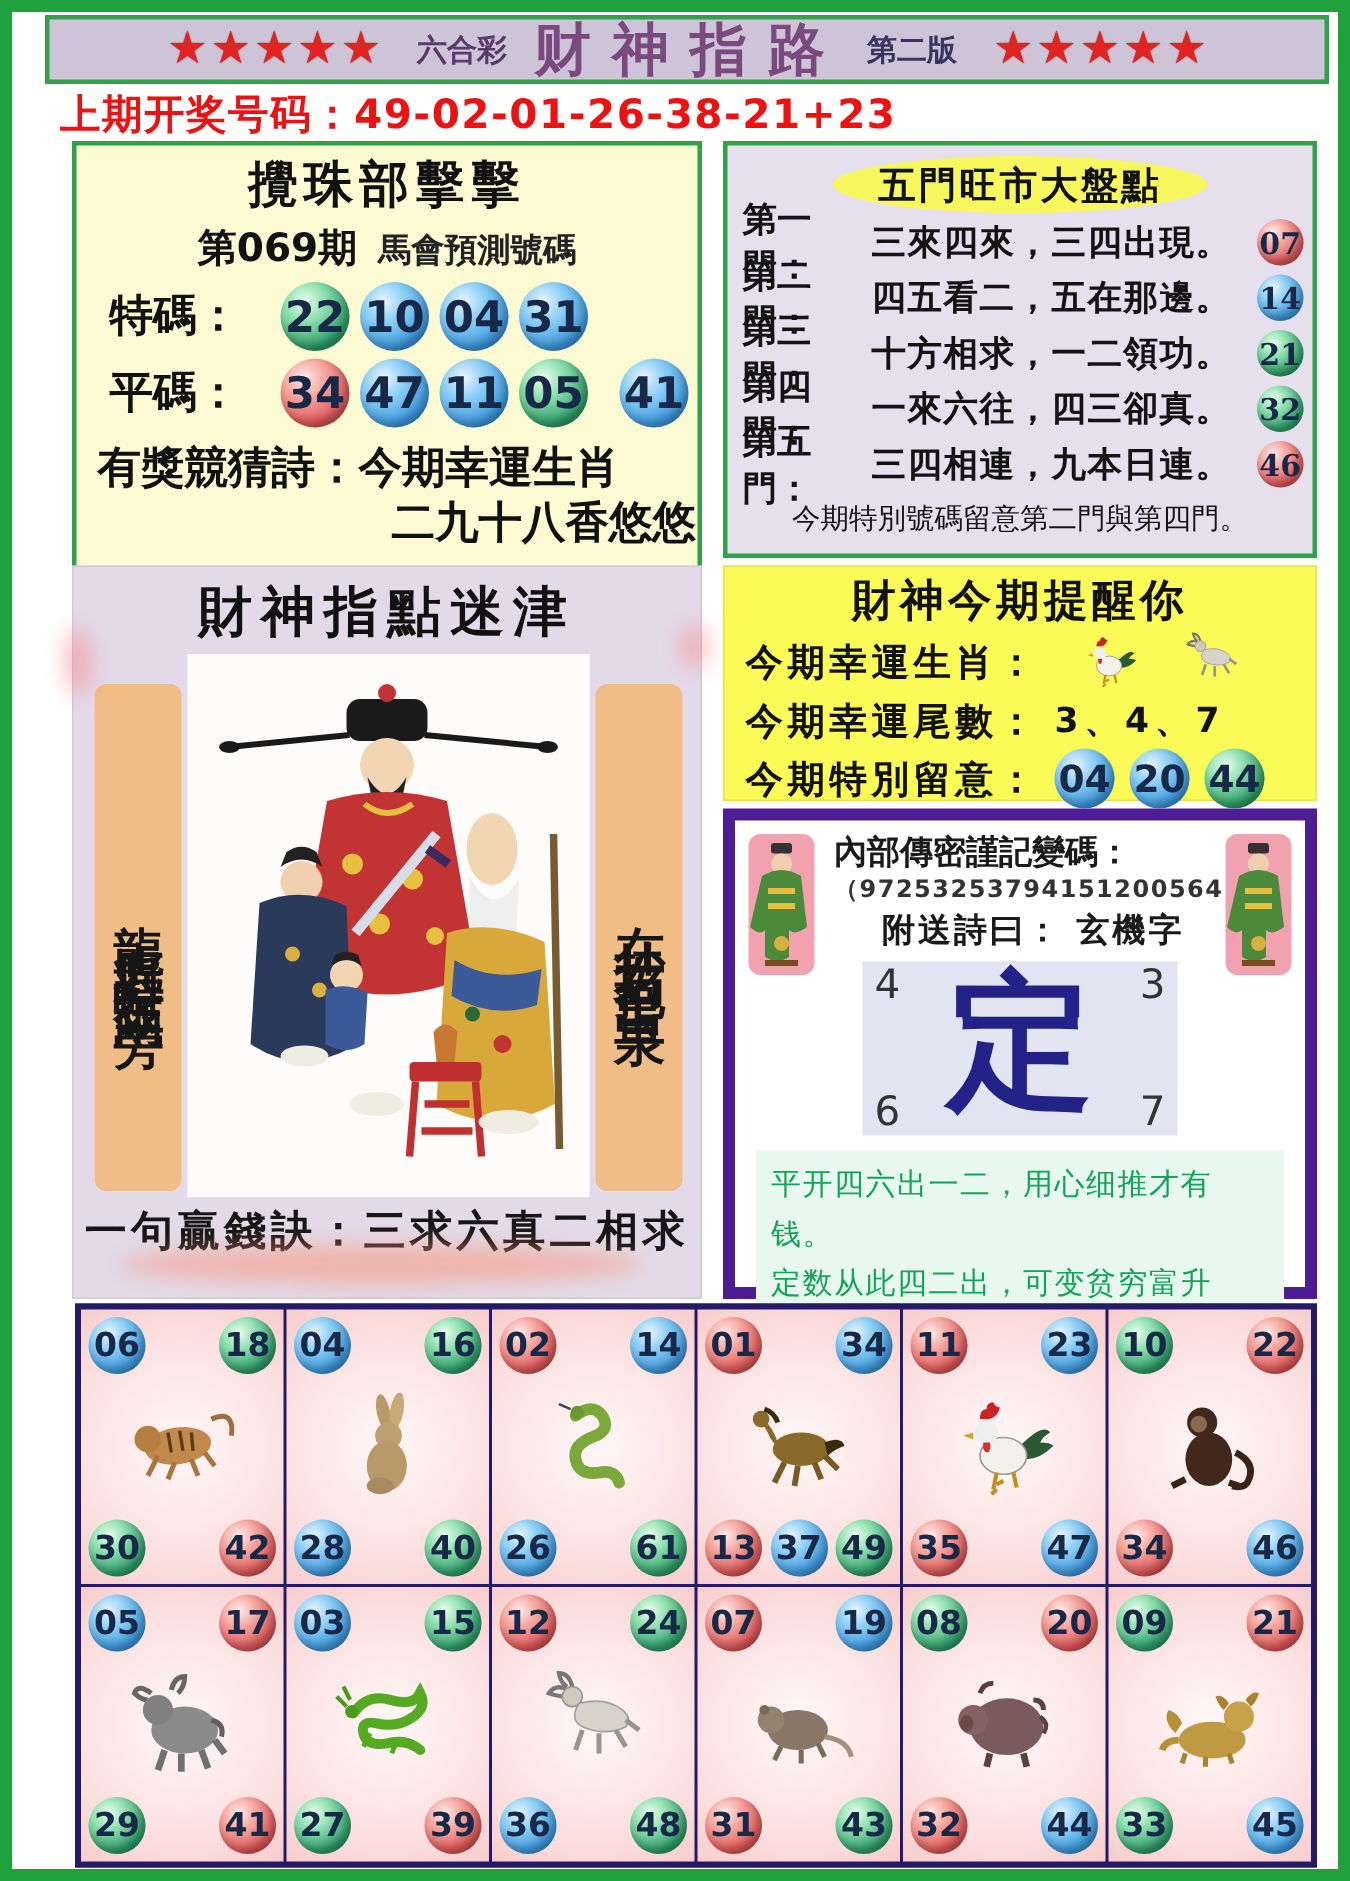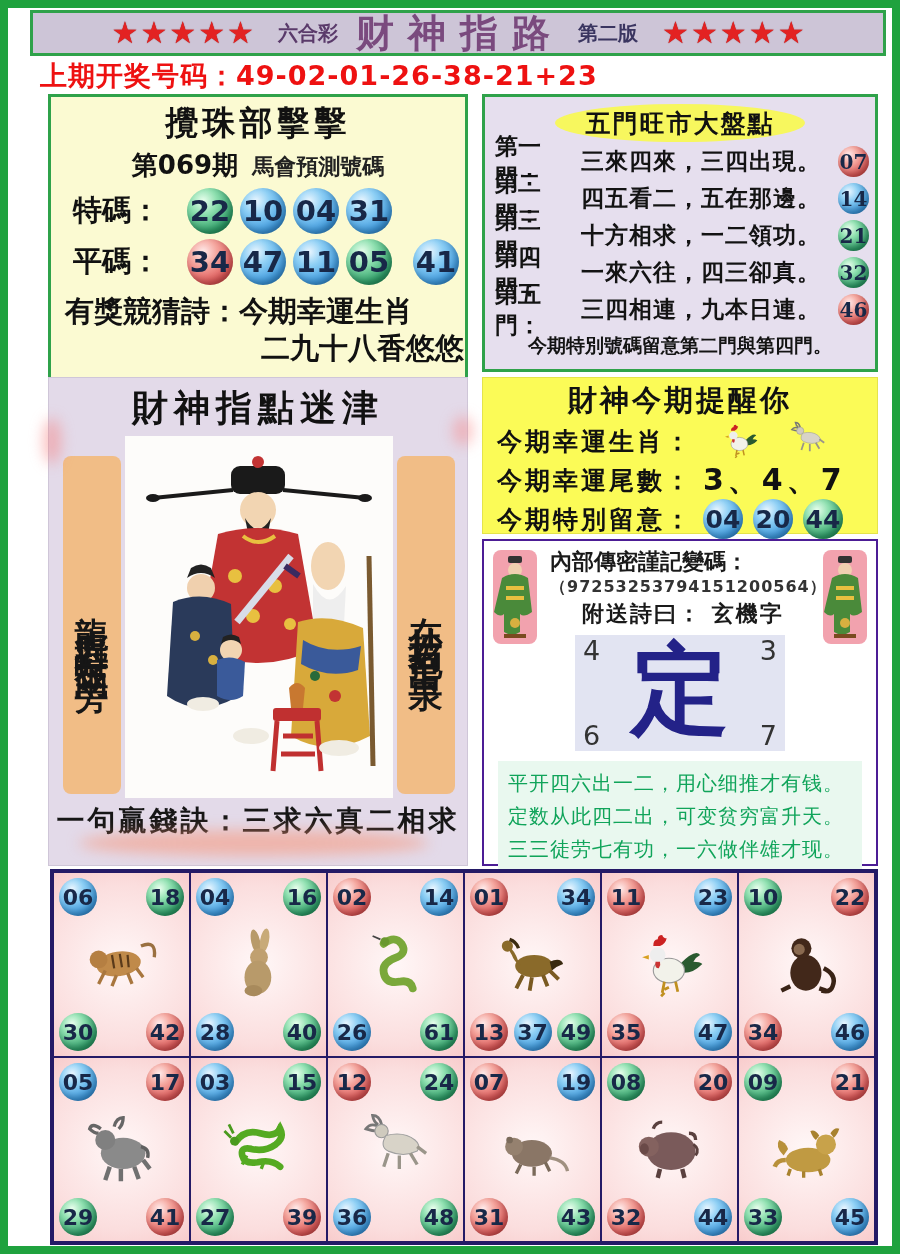--- a/index.html
+++ b/index.html
@@ -42,45 +42,45 @@
   .bs-poem .l2{margin-left:196px;}
 
   .box-doors{left:482px;top:94px;width:396px;height:278px;background:#e6dfee;border:3px solid #2fa24a;}
   .doors-title{width:250px;height:38px;margin:7px auto 2px auto;background:#f7f75e;border-radius:50%;
     display:flex;align-items:center;justify-content:center;font-size:25px;font-weight:bold;color:#111;
     font-family:"DejaVu Serif","Liberation Serif",serif;letter-spacing:2px;}
   .door-row{display:flex;align-items:center;margin:2px 6px 0 10px;height:35px;
     font-family:"DejaVu Serif","Liberation Serif",serif;font-weight:bold;color:#131313;}
   .door-label{font-size:23px;width:86px;flex:0 0 auto;}
   .door-text{font-size:23px;flex:1;letter-spacing:1px;}
-  .doors-note{text-align:center;font-size:19px;font-weight:bold;color:#131313;margin-top:6px;
+  .doors-note{text-align:center;font-size:19px;font-weight:normal;color:#131313;margin-top:6px;
     font-family:"DejaVu Serif","Liberation Serif",serif;}
 
   .box-wealth{left:48px;top:377px;width:420px;height:489px;background:#e3dae9;border:1px solid #cfc6d8;}
   .bw-title{text-align:center;font-size:36px;font-weight:bold;color:#111;margin-top:6px;letter-spacing:6px;}
   .v-panel{position:absolute;width:58px;height:338px;top:78px;background:#f1bd86;border-radius:8px;
     display:flex;align-items:center;justify-content:center;}
   .v-panel.left{left:14px;} .v-panel.right{left:348px;}
   .v-text{writing-mode:vertical-rl;text-orientation:upright;font-size:34px;font-weight:bold;color:#161616;
     font-family:"DejaVu Serif","Liberation Serif",serif;letter-spacing:10px;}
   .painting{position:absolute;left:76px;top:58px;width:268px;height:362px;background:#fdfcfa;}
   .bw-bottom{position:absolute;left:0;right:0;top:424px;text-align:center;font-size:28px;font-weight:bold;
     color:#161616;font-family:"DejaVu Serif","Liberation Serif",serif;letter-spacing:3px;}
   .smudge{position:absolute;border-radius:50%;filter:blur(7px);pointer-events:none;}
 
   .box-reminder{left:482px;top:377px;width:396px;height:157px;background:#fbfb57;border:1px solid #e4e44a;}
   .rm-title{text-align:center;font-size:29px;font-weight:bold;color:#111;margin-top:3px;letter-spacing:3px;}
   .rm-row{display:flex;align-items:center;margin:1px 0 0 14px;height:38px;}
   .rm-label{font-size:25px;font-weight:bold;color:#111;letter-spacing:3px;}
-  .rm-tails{font-size:30px;font-weight:bold;color:#111;margin-left:10px;letter-spacing:4px;}
+  .rm-tails{font-size:23px;font-weight:bold;color:#111;margin-left:10px;letter-spacing:4px;}
   .rm-zoo{display:flex;gap:26px;margin-left:26px;align-items:center;}
   .rm-zoo .zi{width:42px;height:42px;}
   .rm-balls{display:flex;gap:10px;margin-left:10px;}
 
-  .box-secret{left:482px;top:539px;width:396px;height:327px;background:#ffffff;border:2px solid #4c1d95;}
+  .box-secret{left:482px;top:539px;width:396px;height:327px;background:#ffffff;border:8px solid #4c1d95;}
   .god-card{position:absolute;top:8px;width:46px;height:96px;}
   .god-card.left{left:8px;} .god-card.right{right:8px;}
   .sc-code-label{margin:6px 0 0 66px;font-size:22px;font-weight:bold;color:#1a1a1a;}
   .sc-code{margin:0 0 0 66px;font-size:16px;font-weight:bold;color:#333;letter-spacing:1px;}
   .sc-poem-intro{margin:1px 0 0 66px;font-size:22px;font-weight:bold;color:#1a1a1a;letter-spacing:2px;padding-left:32px;}
   .char-block{position:relative;width:210px;height:116px;margin:6px auto 0 auto;background:#e2e4f2;}
   .char-center{position:absolute;left:0;right:0;top:-4px;text-align:center;font-size:98px;font-weight:bold;
     color:#232288;font-family:"DejaVu Serif","Liberation Serif",serif;line-height:116px;}
   .char-corner{position:absolute;font-size:27px;color:#333;font-weight:normal;}
   .cc-tl{left:8px;top:0;} .cc-tr{right:8px;top:0;} .cc-bl{left:8px;bottom:0;} .cc-br{right:8px;bottom:0;}

